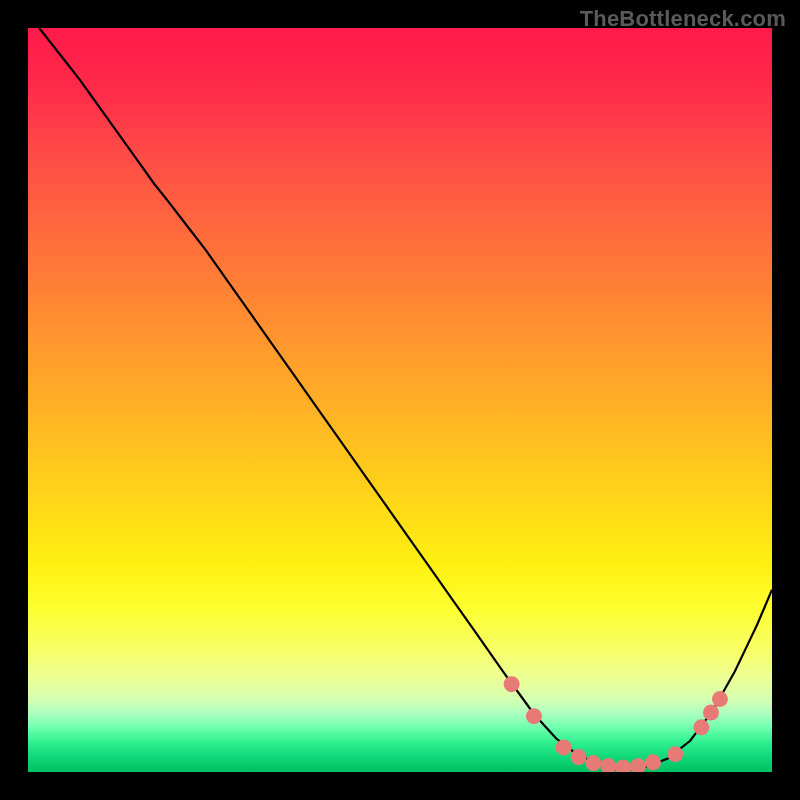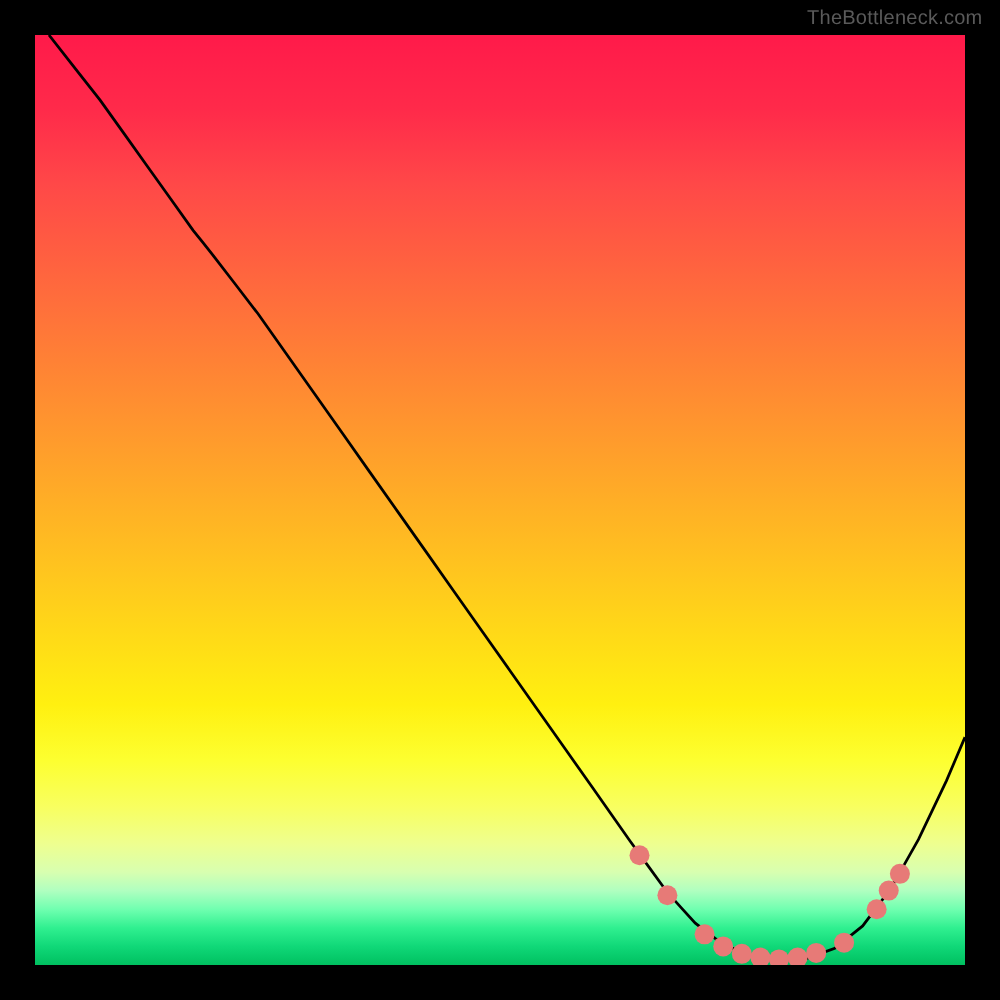--- a/index.html
+++ b/index.html
@@ -9,22 +9,22 @@
     background: #000;
     position: relative;
     font-family: Arial, sans-serif;
     overflow: hidden;
   }
   .watermark {
     position: absolute;
     top: 6px;
     right: 14px;
     color: #5a5a5a;
-    font-size: 16px;
-    font-weight: 400;
+    font-size: 22px;
+    font-weight: 700;
     letter-spacing: 0.2px;
     z-index: 10;
   }
   .plot-area {
     position: absolute;
     left: 28px;
     top: 28px;
     width: 744px;
     height: 744px;
     background: linear-gradient(to bottom,

